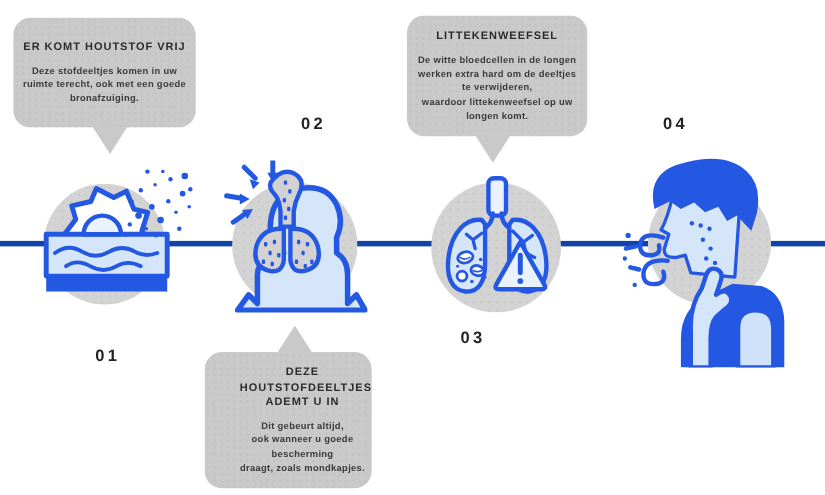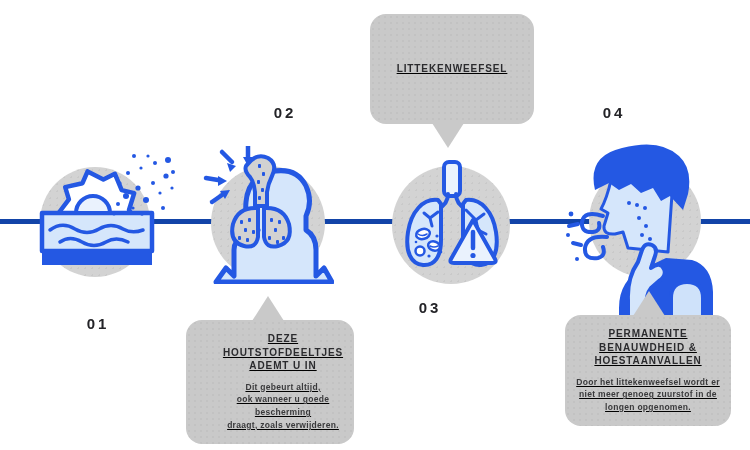--- a/index.html
+++ b/index.html
@@ -9,21 +9,21 @@
   }
   .timeline{position:absolute;left:0;top:219px;width:750px;height:5px;background:#1244a8;z-index:0;}
   .circle{position:absolute;border-radius:50%;background:#d3d3d3;z-index:1;
     background-image:radial-gradient(#c9c9c9 1px,transparent 1px);background-size:7px 7px;}
   .ic{position:absolute;z-index:2;}
   .stepnum{position:absolute;z-index:2;width:46px;text-align:center;font-weight:bold;
     font-size:15px;letter-spacing:3px;color:#232327;}
   .bubble{position:absolute;z-index:3;background:#c9c9c9;border-radius:16px;
     box-sizing:border-box;display:flex;flex-direction:column;justify-content:center;gap:8px;
     padding:12px 6px;text-align:center;
-    background-image:radial-gradient(#c2c2c2 1px,transparent 1px);background-size:6px 6px;text-decoration:underline;}
+    background-image:radial-gradient(#c2c2c2 1px,transparent 1px);background-size:6px 6px;}
   .btitle{font-weight:bold;font-size:10px;letter-spacing:0.9px;line-height:1.35;color:#2b2b2e;white-space:pre-line;}
   .bbody{font-weight:bold;font-size:8.5px;letter-spacing:0.3px;line-height:1.5;color:#3a3a3c;white-space:pre-line;}
   .tail{position:absolute;width:0;height:0;border-left:16px solid transparent;border-right:16px solid transparent;}
   .tail-down{border-top:25px solid #c9c9c9;bottom:-24px;}
   .tail-up{border-bottom:25px solid #c9c9c9;top:-24px;}
   
   .sb{stroke:#2458e3;stroke-linejoin:round;stroke-linecap:round;}
   .fw{fill:#ffffff}.fl{fill:#d5e6fb}.fll{fill:#eaf2fd}.fg{fill:#d2d2d2}.fb{fill:#2458e3}.fn{fill:none}
 </style>
 </head>
@@ -156,38 +156,41 @@
         <circle class="fb" cx="11" cy="117" r="2"></circle>
         <circle class="fb" cx="2" cy="93" r="2"></circle>
     </g>
   </svg>
 
   <div class="stepnum" style="left:75px;top:297px;margin-top:18px;">01</div>
   <div class="stepnum" style="left:262px;top:104px;">02</div>
   <div class="stepnum" style="left:407px;top:299px;">03</div>
   <div class="stepnum" style="left:591px;top:104px;">04</div>
 
+  <div class="bubble" style="left:12px;top:16px;width:166px;min-height:100px;">
+    <div class="tail tail-down" style="left:72px;"></div>
+    <div class="btitle">ER KOMT HOUTSTOF VRIJ</div>
+    <div class="bbody">Deze stofdeeltjes komen in uw
+ruimte terecht, ook met een goede
+bronafzuiging.</div>
+  </div>
 
-  <div class="bubble" style="left:186px;top:320px;width:168px;min-height:102px;padding-left:32px;">
+  <div class="bubble" style="left:186px;top:320px;width:152px;min-height:102px;padding-left:32px;">
     <div class="tail tail-up" style="left:66px;"></div>
     <div class="btitle">DEZE HOUTSTOFDEELTJES
 ADEMT U IN</div>
     <div class="bbody">Dit gebeurt altijd,
 ook wanneer u goede bescherming
-draagt, zoals verwijderen.</div>
+draagt, zoals mondkapjes.</div>
   </div>
 
   <div class="bubble" style="left:370px;top:14px;width:164px;min-height:110px;">
     <div class="tail tail-down" style="left:62px;"></div>
     <div class="btitle">LITTEKENWEEFSEL</div>
+    <div class="bbody">De witte bloedcellen in de longen
+werken extra hard om de deeltjes
+te verwijderen,
+waardoor littekenweefsel op uw
+longen komt.</div>
   </div>
 
-  <div class="bubble" style="left:565px;top:315px;width:166px;min-height:106px;">
-    <div class="tail tail-up" style="left:68px;"></div>
-    <div class="btitle">PERMANENTE
-BENAUWDHEID &amp;
-HOESTAANVALLEN</div>
-    <div class="bbody">Door het littekenweefsel wordt er
-niet meer genoeg zuurstof in de
-longen opgenomen.</div>
-  </div>
 
 </div>
 
 </body></html>

